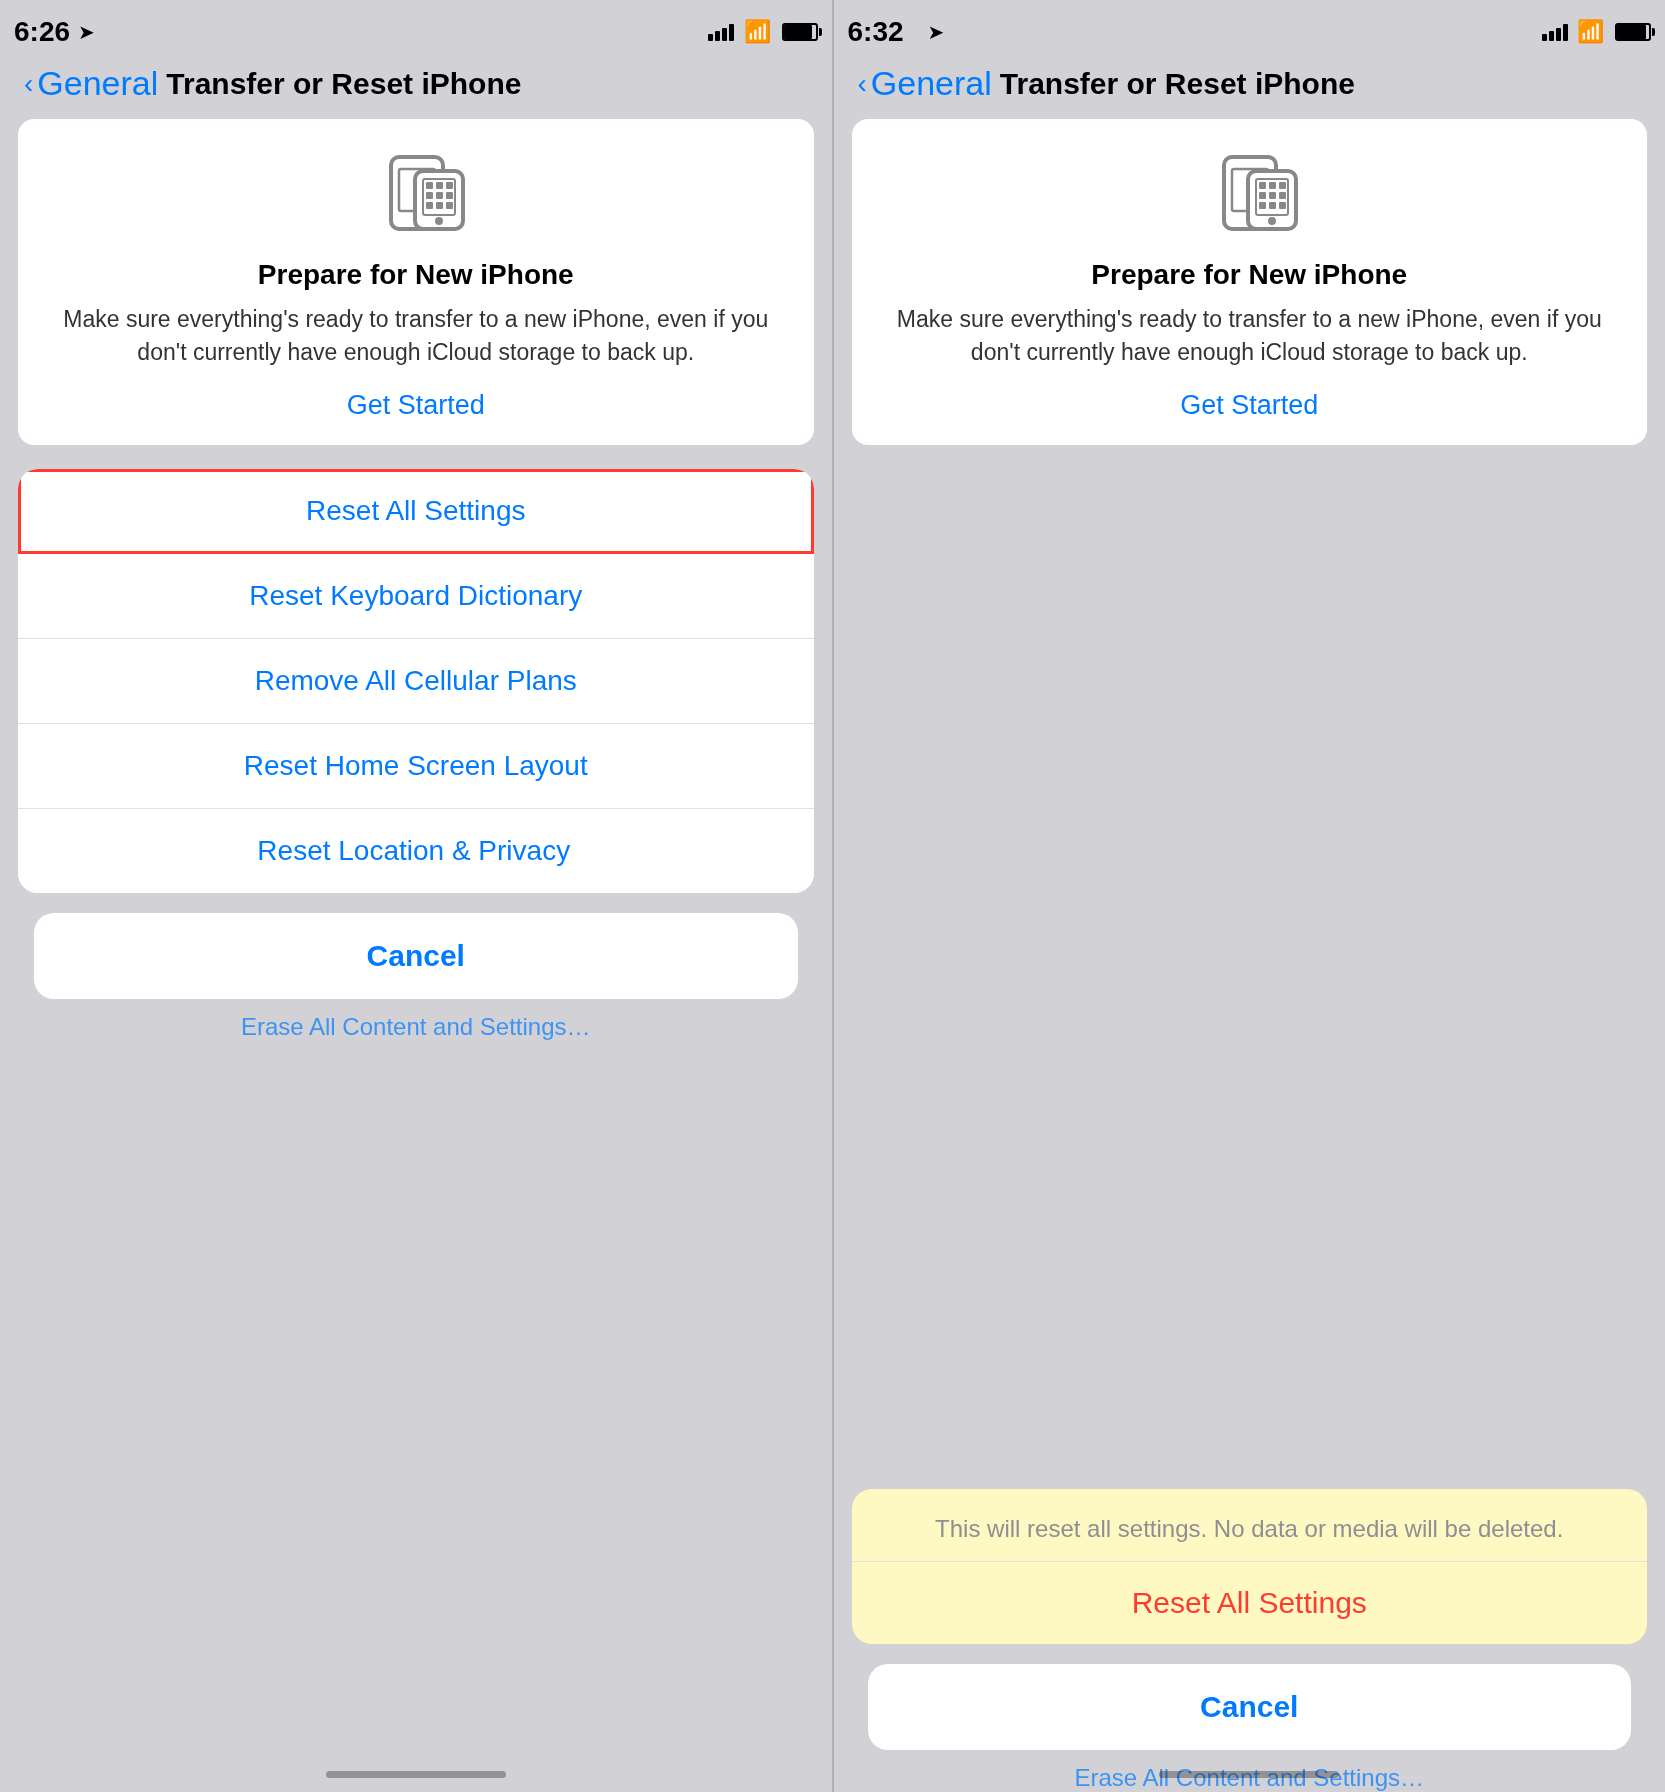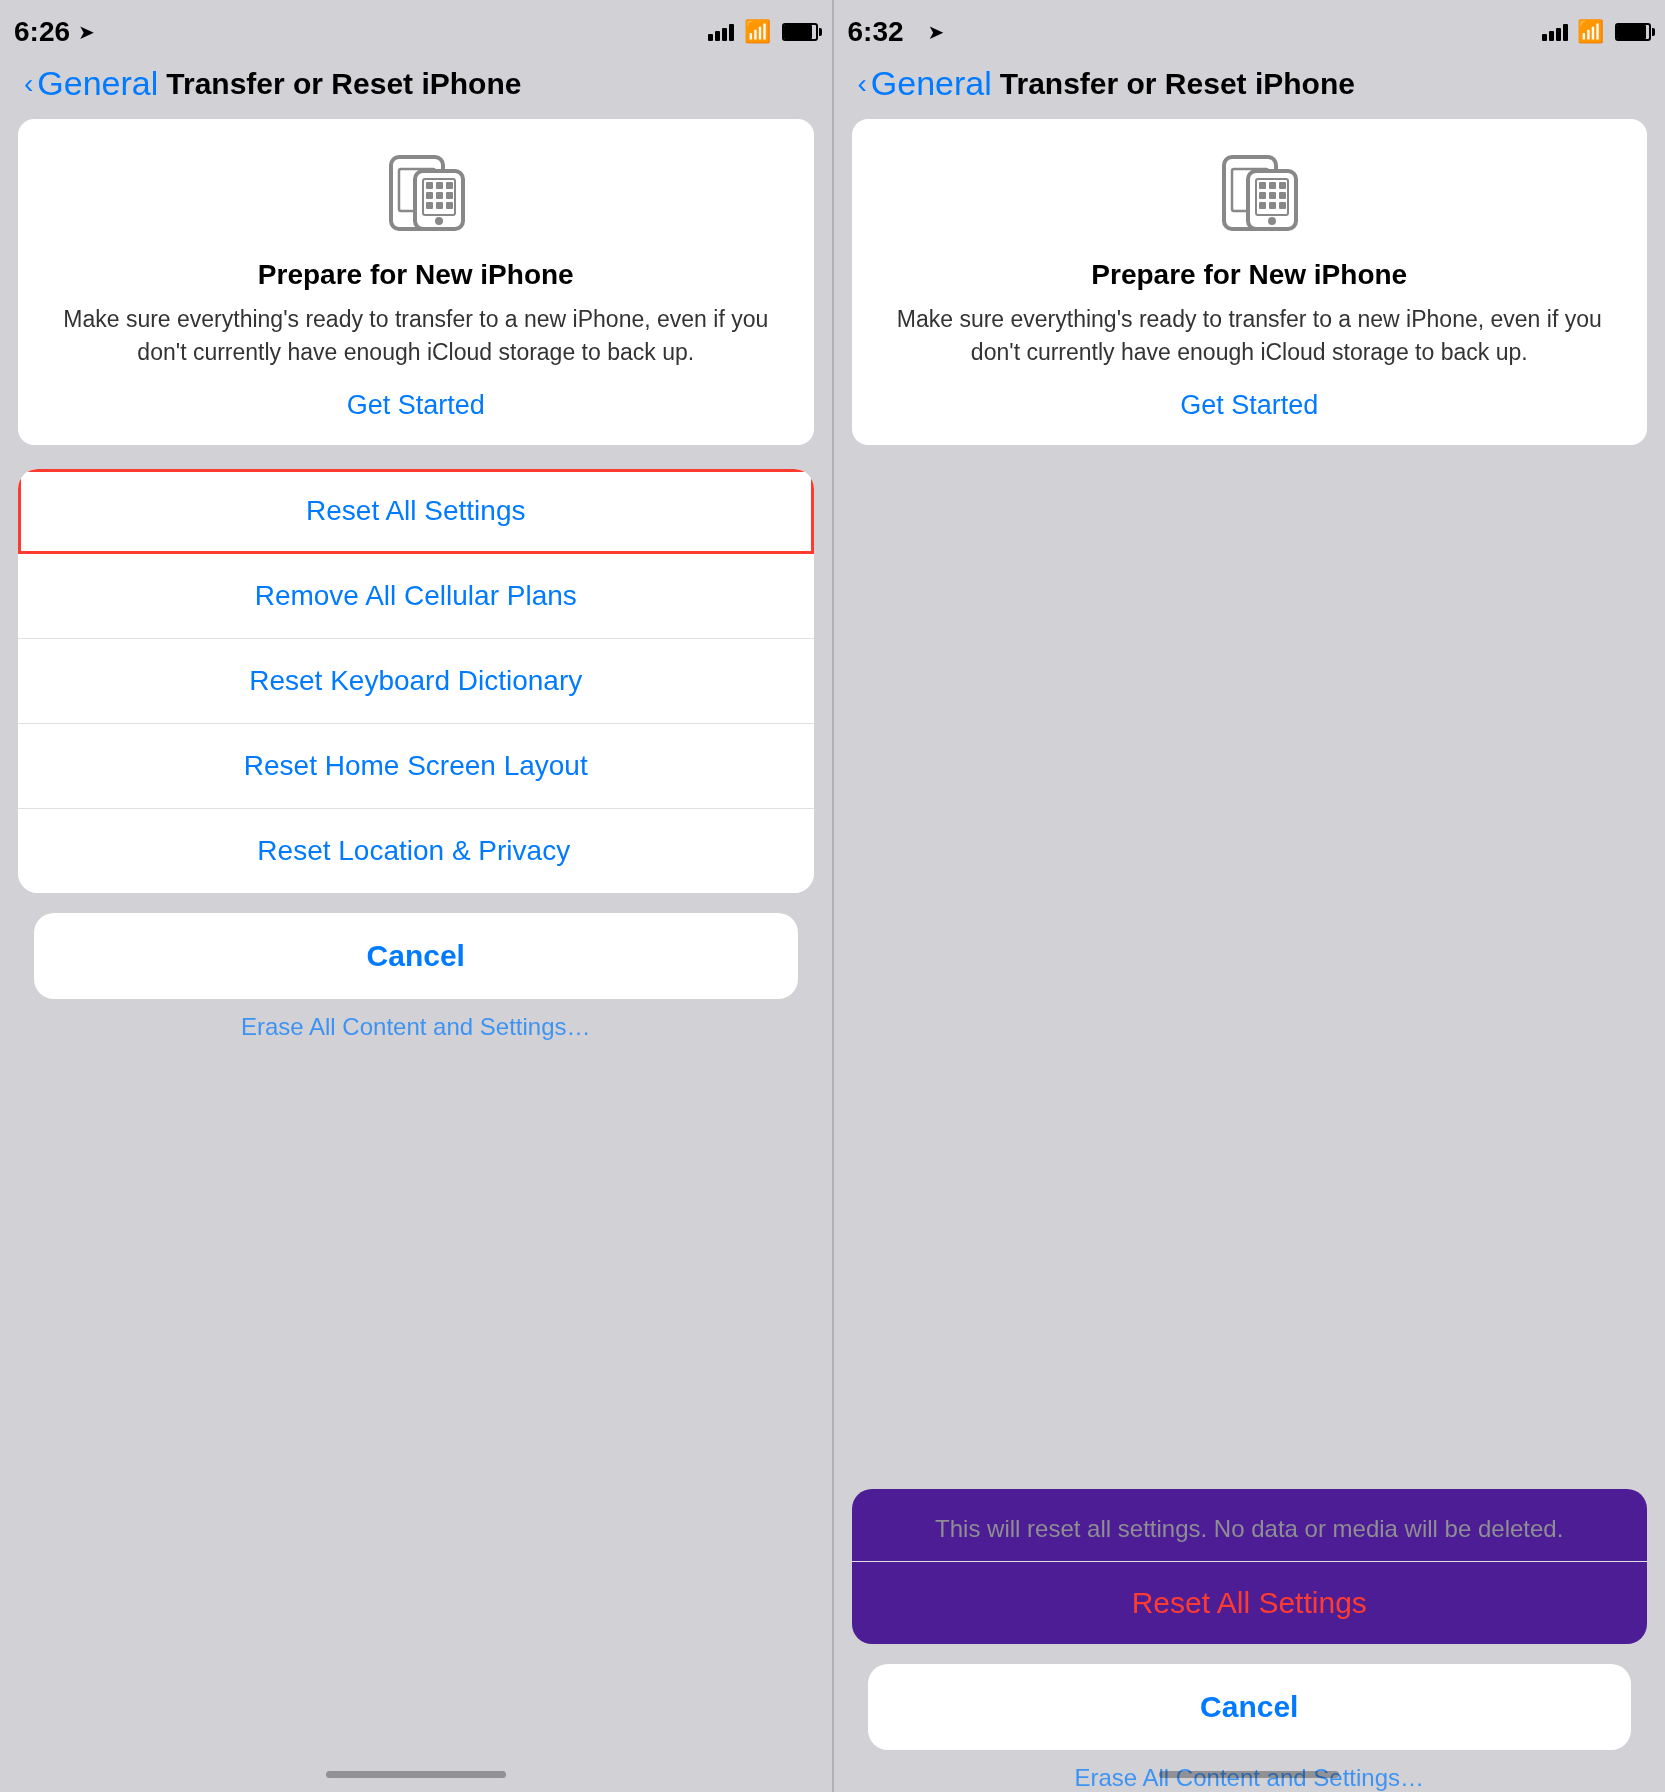--- a/index.html
+++ b/index.html
@@ -207,21 +207,21 @@
       text-align: center;
       opacity: 0.7;
     }
     
     .panel-divider {
       width: 2px;
       background: #b0b0b5;
     }
     
     .confirm-card {
-      background: #4c1d95;
+      background: #fef9c3;
       border-radius: 20px;
       margin: 0 18px 20px;
       overflow: hidden;
     }
     .confirm-desc-row {
       padding: 26px 28px 18px;
       font-size: 24px;
       color: #8e8e93;
       text-align: center;
       border-bottom: 1px solid #e0e0e0;
@@ -294,24 +294,24 @@
     <div class="prepare-title">Prepare for New iPhone</div>
     <div class="prepare-desc">Make sure everything's ready to transfer to a new iPhone, even if you don't currently have enough iCloud storage to back up.</div>
     <button class="get-started-btn">Get Started</button>
   </div>
 
   <div class="reset-list">
     <div class="reset-item highlighted">
       <span>Reset All Settings</span>
     </div>
     <div class="reset-item">
+      <span>Reset Keyboard Dictionary</span>
+    </div>
+    <div class="reset-item">
       <span>Remove All Cellular Plans</span>
-    </div>
-    <div class="reset-item">
-      <span>Reset Keyboard Dictionary</span>
     </div>
     <div class="reset-item">
       <span>Reset Home Screen Layout</span>
     </div>
     <div class="reset-item">
       <span>Reset Location &amp; Privacy</span>
     </div>
   </div>
 
   <div class="cancel-btn-wrap">

